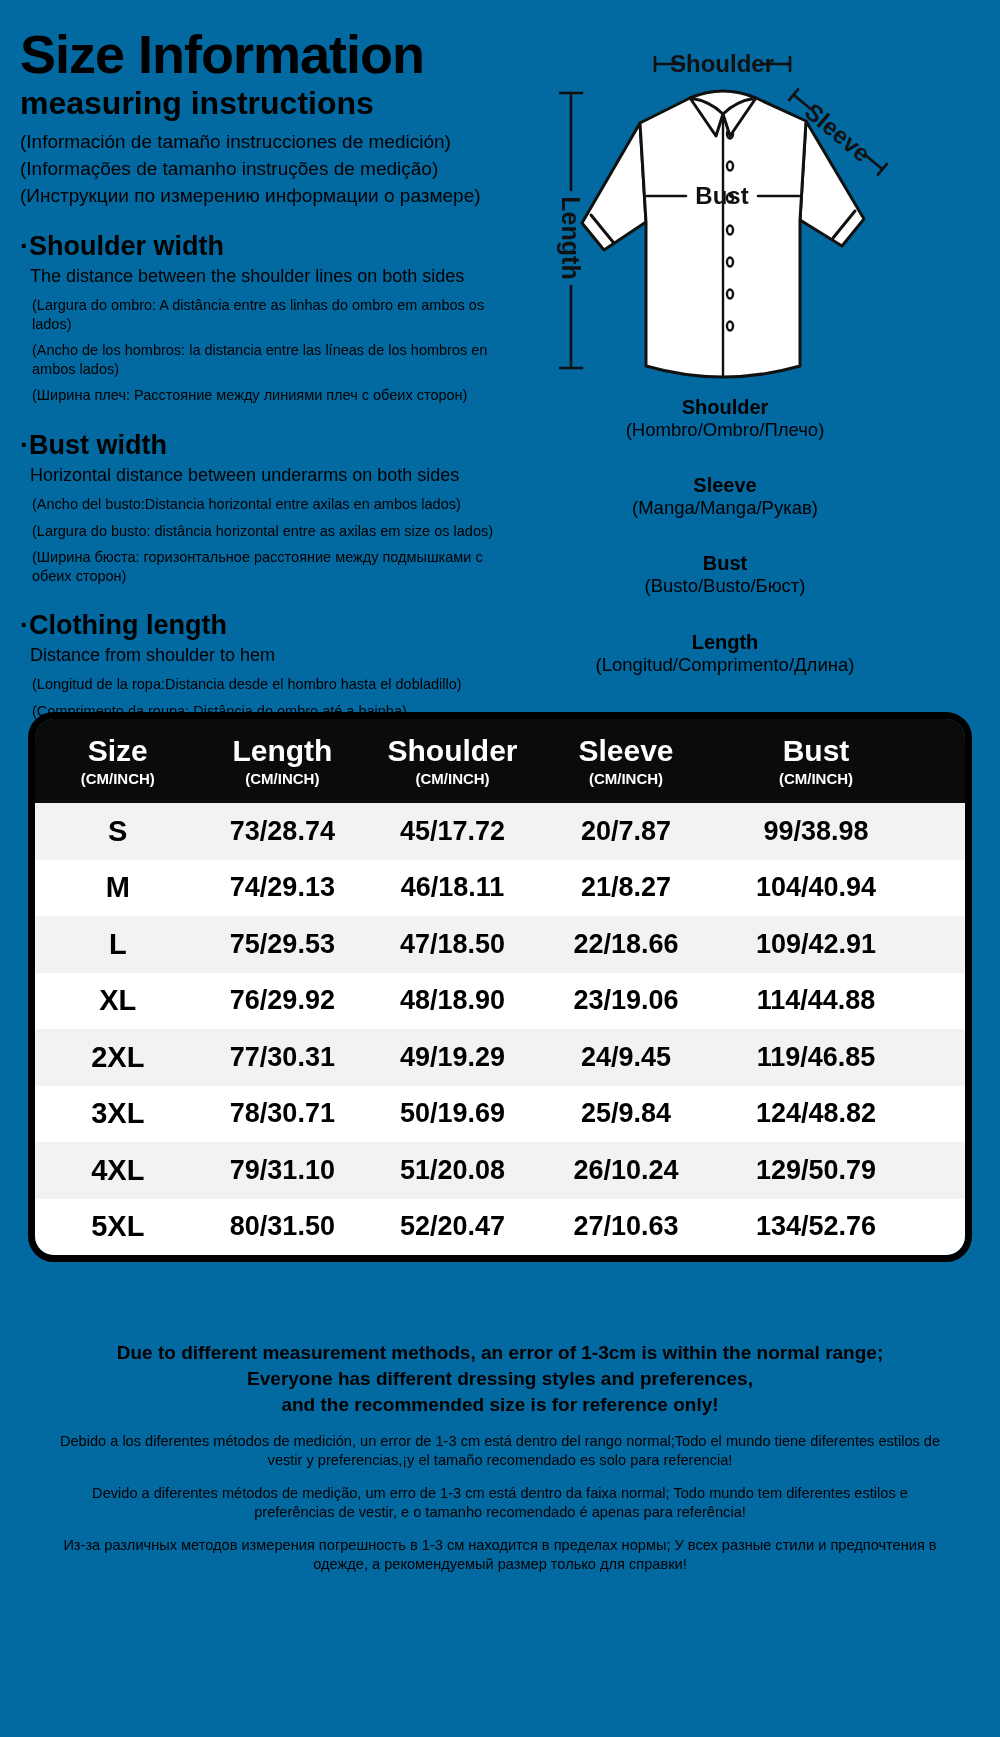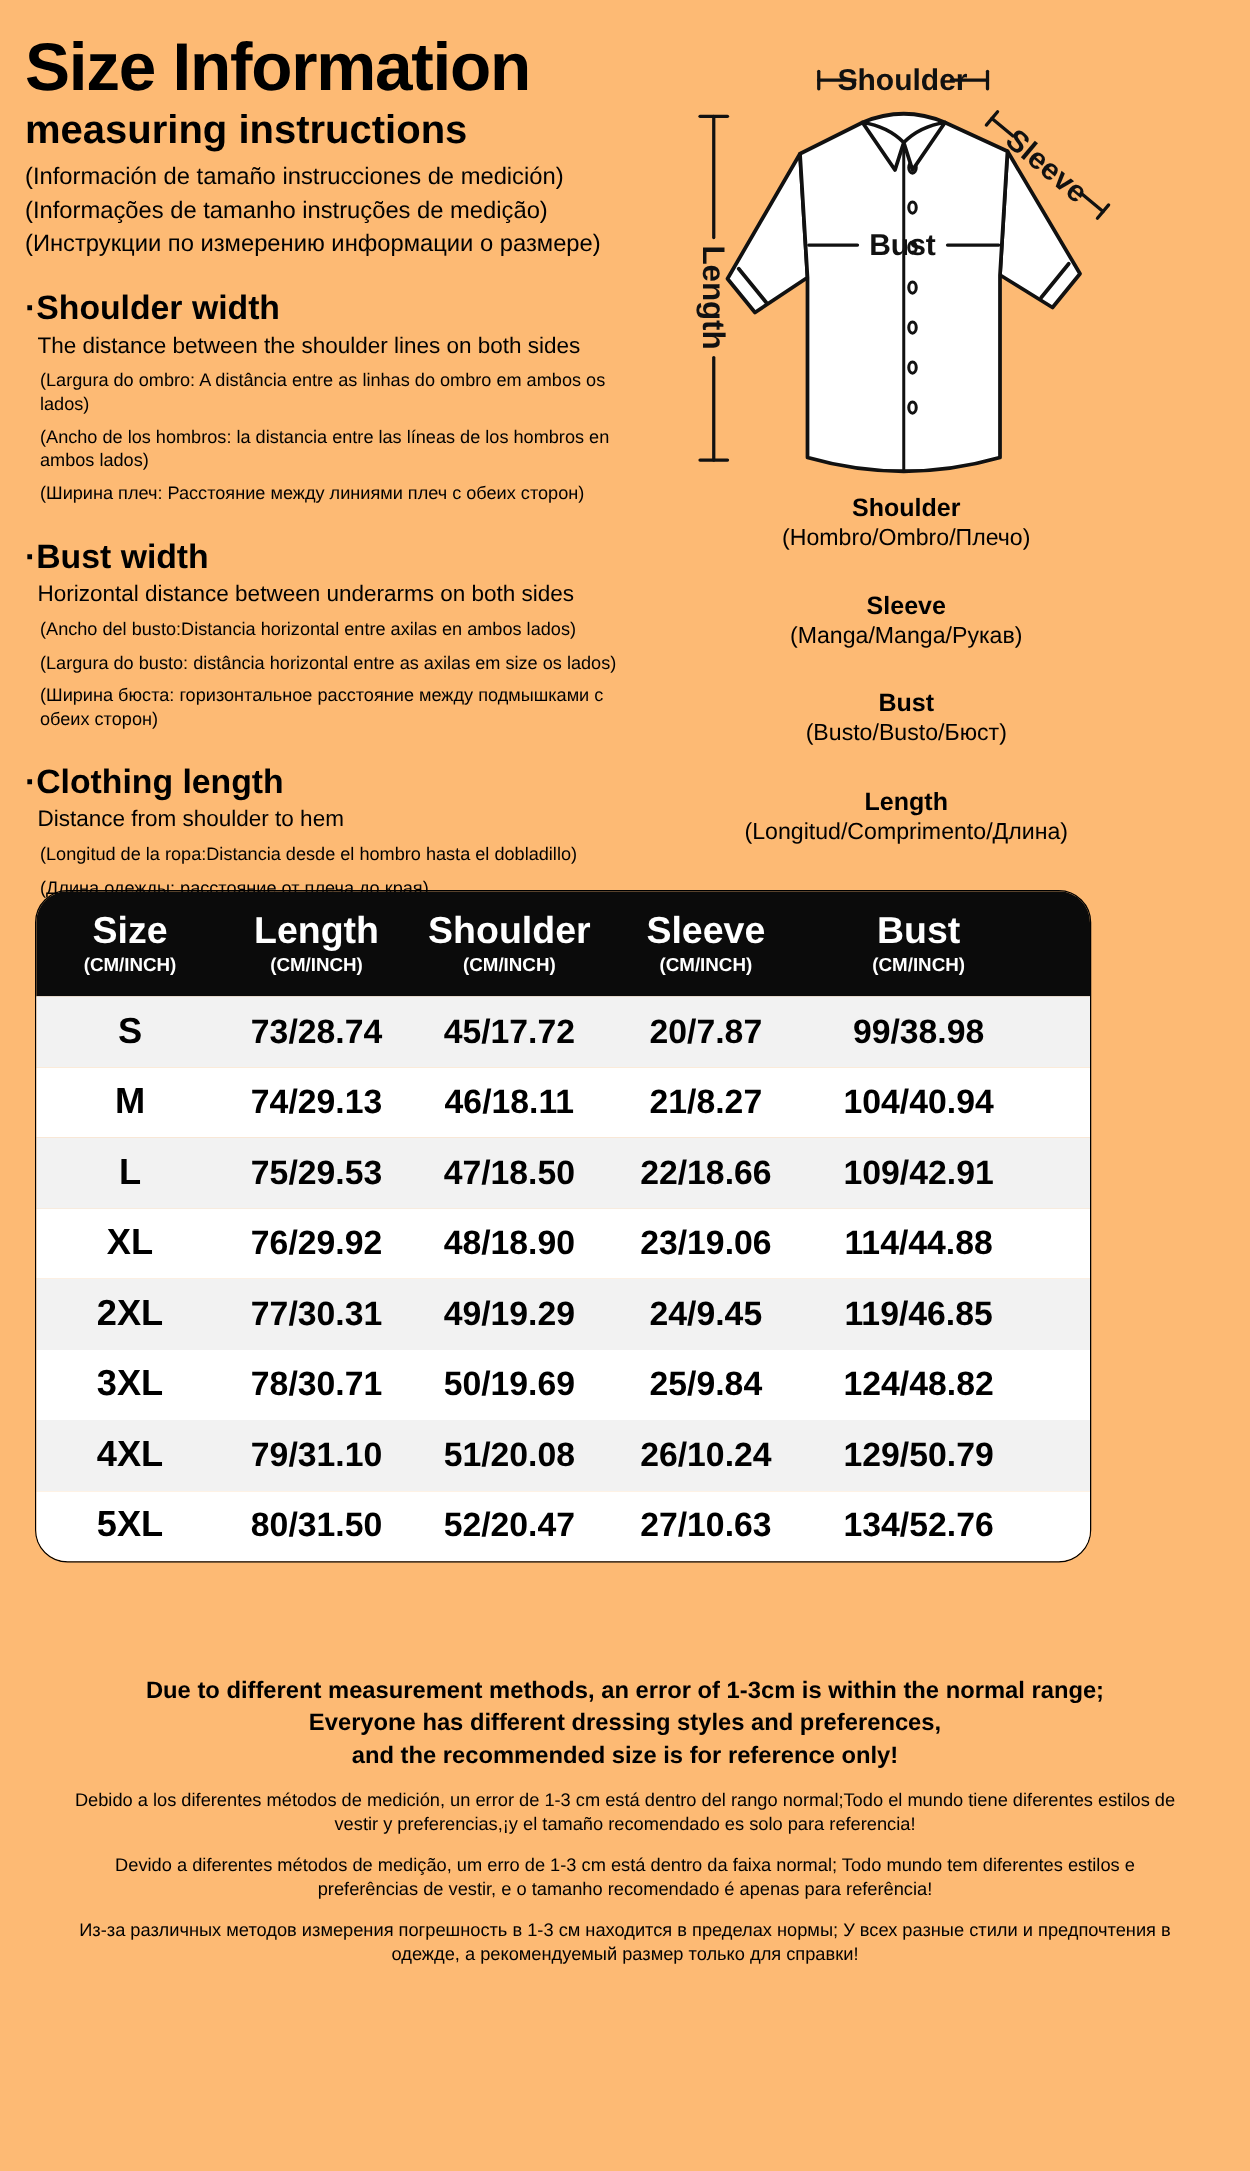--- a/index.html
+++ b/index.html
@@ -1,16 +1,16 @@
 <!DOCTYPE html>
 <html><head>
 <meta charset="utf-8">
 <style>
   html,body{margin:0;padding:0;background:#fff;}
-  .page{position:relative;width:1000px;height:1737px;background:#fdba74;overflow:hidden;
+  .page{position:relative;width:1000px;height:1737px;background:#0369a1;overflow:hidden;
         font-family:"Liberation Sans",sans-serif;color:#000;}
 
   
   .intro{position:absolute;left:20px;top:26px;width:512px;}
   .title{font-size:54px;font-weight:800;letter-spacing:-1px;line-height:1.05;margin:0;}
   .subtitle{font-size:32px;font-weight:800;margin:4px 0 8px 0;line-height:1.05;}
   .intro-tr{font-size:19px;line-height:27px;margin:0;}
 
   .sections{position:absolute;left:20px;top:232px;width:505px;}
   .m-section{margin-bottom:26px;}
@@ -21,22 +21,22 @@
   
   .diagram{position:absolute;left:540px;top:38px;width:420px;}
   .shirt-svg{display:block;}
   .shirt-svg text{font-family:"Liberation Sans",sans-serif;}
   .legend{width:370px;margin-top:6px;text-align:center;}
   .legend-item{margin-bottom:33px;}
   .legend-name{font-size:20px;font-weight:800;line-height:1.15;}
   .legend-tr{font-size:18.5px;line-height:1.2;}
 
   
-  .size-table{position:absolute;left:28px;top:712px;width:845px;
-              border:1px solid #000000;border-radius:26px;overflow:hidden;box-sizing:border-box;}
+  .size-table{position:absolute;left:28px;top:712px;width:944px;
+              border:7px solid #000000;border-radius:26px;overflow:hidden;box-sizing:border-box;}
   .t-head{display:grid;grid-template-columns:17.8% 17.6% 19% 18.3% 27.3%;
           background:#0b0b0b;color:#fff;height:84px;align-items:center;}
   .t-head .hcell{text-align:center;}
   .hlabel{font-size:30px;font-weight:800;line-height:1.05;}
   .hunit{font-size:15px;font-weight:700;margin-top:3px;}
   .trow{display:grid;grid-template-columns:17.8% 17.6% 19% 18.3% 27.3%;
         height:56.5px;align-items:center;background:#fff;}
   .trow:nth-child(odd){background:#f2f2f2;}
   .tcell{text-align:center;font-size:27px;font-weight:700;}
   .trow .tcell:first-child{font-size:29px;font-weight:800;}
@@ -75,20 +75,21 @@
       <div class="m-desc">Horizontal distance between underarms on both sides</div>
       <p class="m-tr">(Ancho del busto:Distancia horizontal entre axilas en ambos lados)</p>
       <p class="m-tr">(Largura do busto: distância horizontal entre as axilas em size os lados)</p>
       <p class="m-tr">(Ширина бюста: горизонтальное расстояние между подмышками с обеих сторон)</p>
     </div>
 
     <div class="m-section">
       <div class="m-heading"><span>·</span><span>Clothing length</span></div>
       <div class="m-desc">Distance from shoulder to hem</div>
       <p class="m-tr">(Longitud de la ropa:Distancia desde el hombro hasta el dobladillo)</p>
+      <p class="m-tr">(Comprimento da roupa: Distância do ombro até a bainha)</p>
       <p class="m-tr">(Длина одежды: расстояние от плеча до края)</p>
     </div>
 
   </div>
 
   <div class="diagram">
     <svg class="shirt-svg" width="400" height="352" viewBox="0 0 400 352" xmlns="http://www.w3.org/2000/svg">
 
       <g stroke="#111" stroke-width="2.6" stroke-linecap="round" fill="none">
         <line x1="115" y1="19" x2="115" y2="33"></line>

